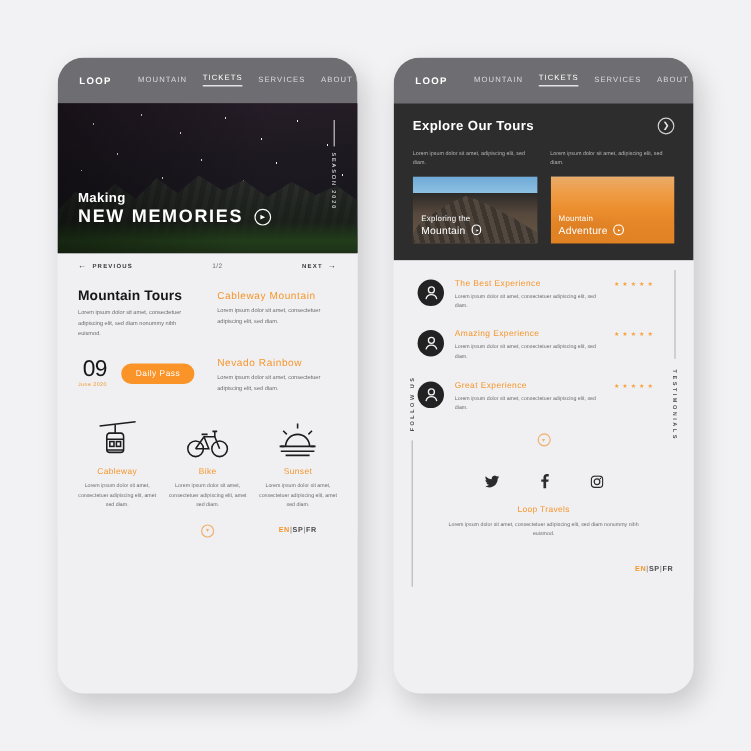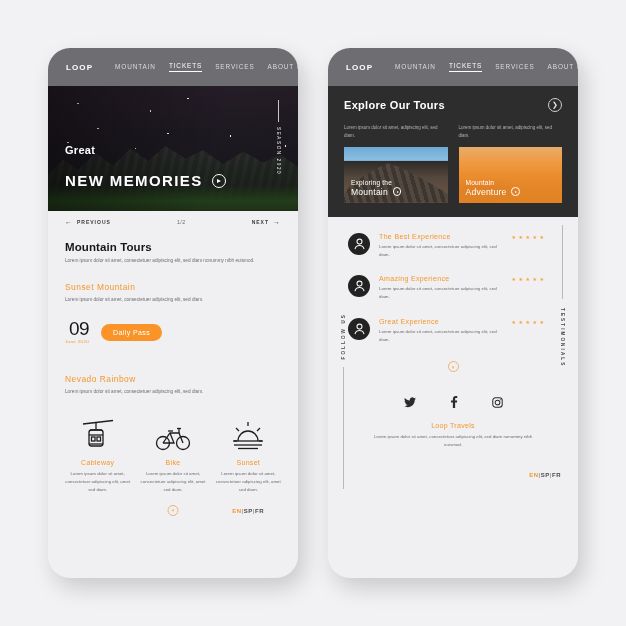--- a/index.html
+++ b/index.html
@@ -75,21 +75,21 @@
       47% 17%,55% 33%,62% 22%,70% 40%,78% 24%,86% 38%,93% 28%,100% 44%,
       100% 100%,0% 100%);
   }
   .hero-grass {
     position:absolute; left:0; right:0; bottom:0; height:26px;
     background:linear-gradient(to top,#1f3318,#24401c 40%,rgba(30,48,24,0));
   }
   .hero-shade { position:absolute; inset:0; background:linear-gradient(100deg,rgba(0,0,0,.45),rgba(0,0,0,.05) 65%); }
   .hero-copy { position:absolute; left:17px; bottom:22px; }
   .hero-small { color:#fff; font-size:11px; font-weight:bold; letter-spacing:.3px; }
-  .hero-title-row { display:flex; align-items:center; gap:9px; margin-top:16px; }
+  .hero-title-row { display:flex; align-items:center; gap:9px; margin-top:1px; }
   .hero-title { color:#fff; font-size:15px; font-weight:bold; letter-spacing:1.4px; }
   .play-circle {
     width:14px;height:14px;border:1px solid #fff;border-radius:50%;
     display:flex;align-items:center;justify-content:center;
   }
   .play-circle::after{ content:""; border-left:4px solid #fff; border-top:2.5px solid transparent; border-bottom:2.5px solid transparent; margin-left:1.5px; }
   .season {
     position:absolute; right:17px; top:14px;
     display:flex; flex-direction:column; align-items:center; gap:5px;
   }
@@ -103,21 +103,21 @@
   .sliderbar {
     display:flex; align-items:center; justify-content:space-between;
     padding:7px 17px 6px; background:#f0f0f2;
   }
   .slider-btn { display:flex; align-items:center; gap:4px; color:#3a3a3c; font-size:5px; font-weight:bold; letter-spacing:1px; }
   .arw { font-size:7px; line-height:1; }
   .slider-count { color:#6a6a6c; font-size:5.4px; letter-spacing:.4px; }
 
   
   .bodyA { padding:10px 17px 0; background:#f0f0f2; }
-  .grid2 { display:flex; gap:16px;flex-direction:column; }
+  .grid2 { display:flex; gap:16px; }
   .col { flex:1; }
   .h-tours { font-size:11.5px; font-weight:bold; color:#17171a; letter-spacing:.1px; }
   .h-orange { font-size:8.4px; color:#f5962c; letter-spacing:.5px; }
   .ptxt { font-size:4.7px; line-height:1.85; color:#6d6d70; margin-top:4px; }
 
   .daterow { display:flex; align-items:center; gap:12px; margin-top:16px; }
   .daynum { font-size:19px; color:#17171a; letter-spacing:-.5px; line-height:.95; font-weight:400;text-align:right; }
   .daymon { font-size:4.4px; color:#f5962c; letter-spacing:.4px; margin-top:1px; }
   .pill {
     background:#fa9428; color:#fff; border-radius:12px;
@@ -261,21 +261,21 @@
       <div class="hero-rocks"></div>
       <div class="hero-grass"></div>
       <div class="hero-shade"></div>
 
       <div class="season">
         <div class="season-line"></div>
         <div class="season-txt">SEASON 2020</div>
       </div>
 
       <div class="hero-copy">
-        <div class="hero-small">Great</div>
+        <div class="hero-small">Making</div>
         <div class="hero-title-row">
           <div class="hero-title">NEW MEMORIES</div>
           <div class="play-circle"></div>
         </div>
       </div>
     </div>
 
     <div class="sliderbar">
       <div class="slider-btn">
         <span class="arw">←</span>
@@ -289,21 +289,21 @@
     </div>
 
     <div class="bodyA">
 
       <div class="grid2">
         <div class="col">
           <div class="h-tours">Mountain Tours</div>
           <div class="ptxt">Lorem ipsum dolor sit amet, consectetuer adipiscing elit, sed diam nonummy nibh euismod.</div>
         </div>
         <div class="col">
-          <div class="h-orange">Sunset Mountain</div>
+          <div class="h-orange">Cableway Mountain</div>
           <div class="ptxt">Lorem ipsum dolor sit amet, consectetuer adipiscing elit, sed diam.</div>
         </div>
       </div>
 
       <div class="grid2">
         <div class="col">
           <div class="daterow">
             <div>
               <div class="daynum">09</div>
               <div class="daymon">June 2020</div>

